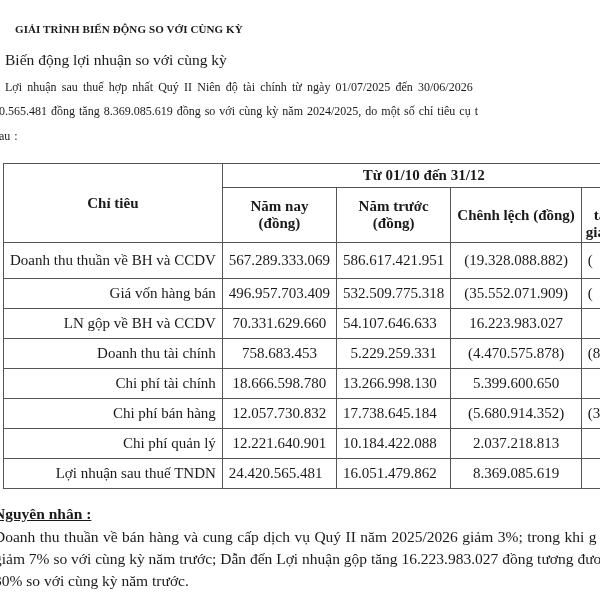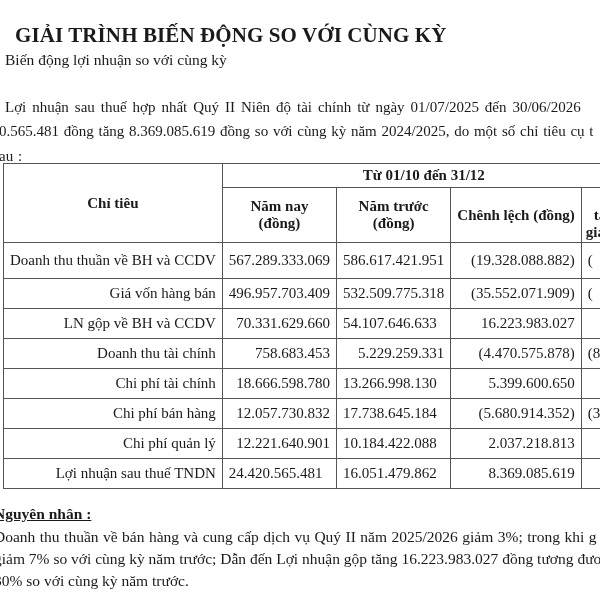--- a/index.html
+++ b/index.html
@@ -20,39 +20,38 @@
       left: 0;
       top: 0;
       width: 600px;
       height: 600px;
       overflow: hidden;
     }
     .doc-title {
       position: absolute;
       left: 15px;
       top: 23px;
-      font-size: 21px;
+      font-size: 11px;
       font-weight: bold;
       white-space: nowrap;
       letter-spacing: 0.1px;
     }
     .section-heading {
       position: absolute;
       left: 5px;
       top: 51px;
       font-size: 15.5px;
       font-weight: normal;
       white-space: nowrap;
     }
     .para-line {
       position: absolute;
-      font-size: 15px;
+      font-size: 12px;
       white-space: nowrap;
       word-spacing: 1px;
-      margin-top: 19px;
     }
     .l1 { left: 5px; top: 80px; word-spacing: 2.2px; }
     .l2 { left: -1px; top: 104px; }
     .l3 { left: -1px; top: 129px; }
 
     table.cmp {
       position: absolute;
       left: 3px;
       top: 163px;
       border-collapse: collapse;
@@ -67,21 +66,21 @@
       line-height: 17px;
     }
     table.cmp th {
       font-weight: bold;
       text-align: center;
     }
     th.period { height: 23px; }
     tr.subhead th { height: 54px; }
     td.label { text-align: right; padding-left: 5px; white-space: normal; }
     td.num { }
-    td.diff { text-align: right; padding-right: 9px; }
+    td.diff { text-align: center; padding-right: 9px; }
     td.pct { text-align: left; padding-left: 10px; }
     tr.r-2l td { height: 35px; }
     tr.r td { height: 29px; }
 
     .cause-heading {
       position: absolute;
       left: -6px;
       top: 505px;
       font-size: 15.5px;
       font-weight: bold;

